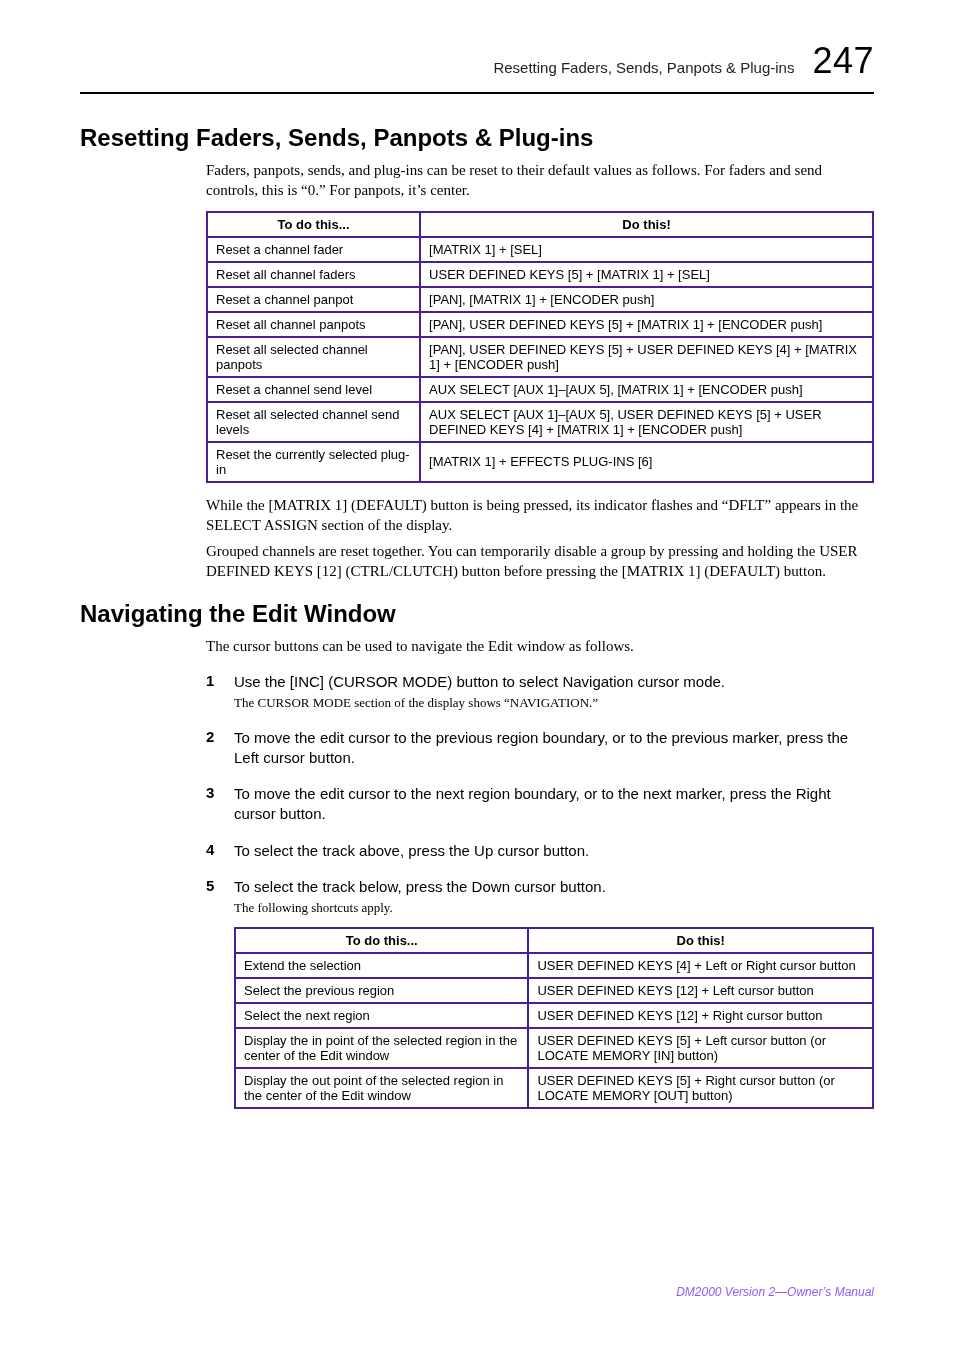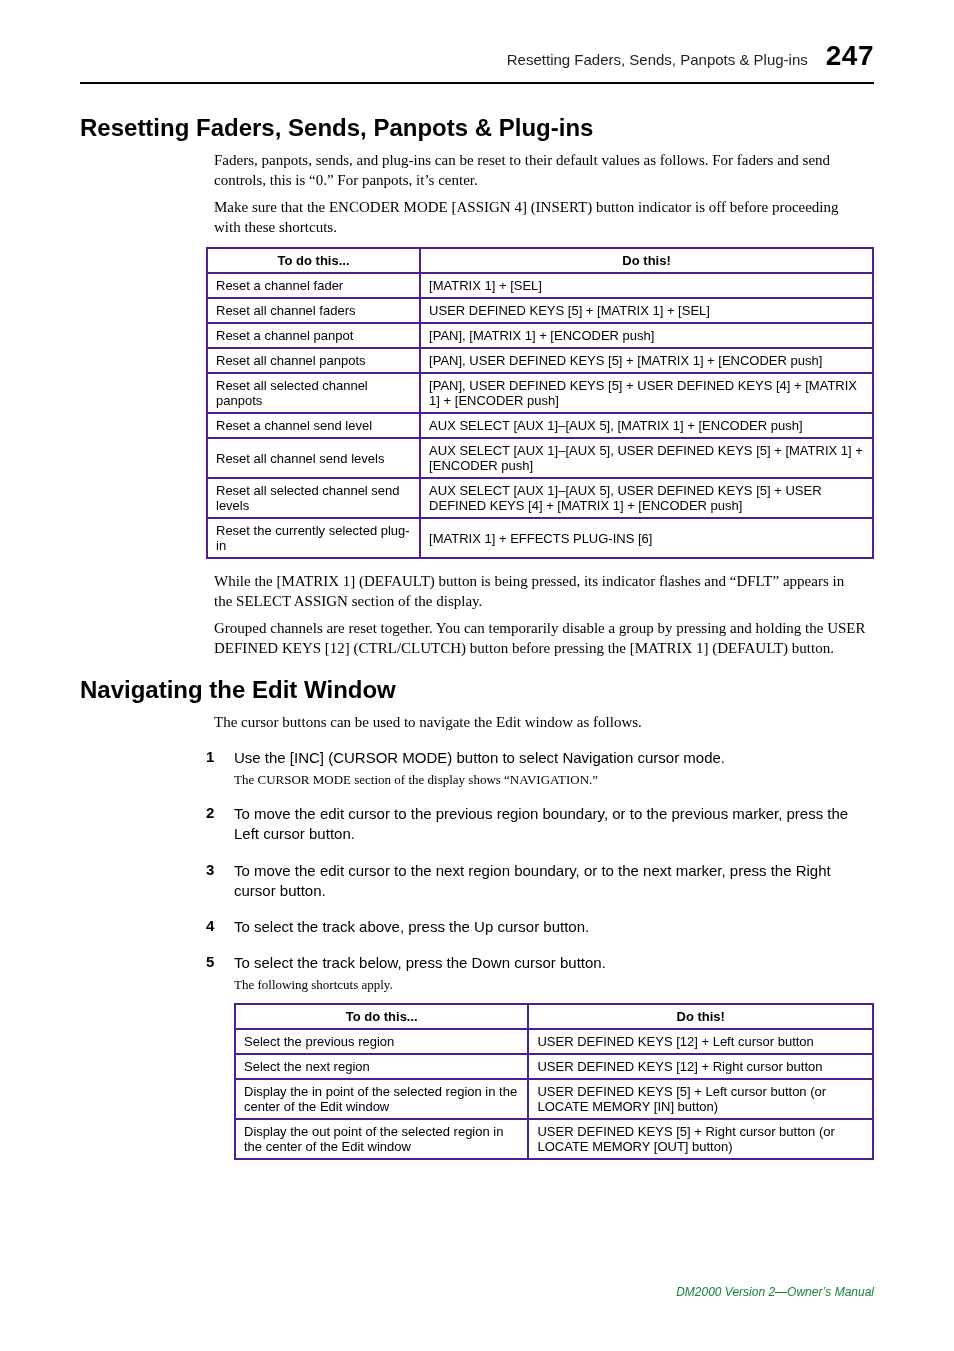--- a/index.html
+++ b/index.html
@@ -1,53 +1,52 @@
 <!DOCTYPE html>
 <html><head>
 <meta charset="utf-8">
 <style>
   * { box-sizing: border-box; margin: 0; padding: 0; }
   html, body { width: 954px; height: 1351px; background: #fff; color: #000; font-family: "Times New Roman", Times, serif; }
   .page { position: relative; width: 954px; height: 1329px; padding: 40px 80px 60px 80px; }
   .running-head { display: flex; justify-content: flex-end; align-items: baseline; font-family: Arial, Helvetica, sans-serif; margin-bottom: 10px; }
   .running-head .title { font-size: 15px; color: #222; margin-right: 18px; }
-  .running-head .pageno { font-size: 28px; font-weight: 700; letter-spacing: 0.5px; }
+  .running-head .pageno { font-size: 36px; font-weight: 400; letter-spacing: 0.5px; }
   .rule { border: none; border-top: 2px solid #000; margin-bottom: 30px; }
   h2.section { font-family: Arial, Helvetica, sans-serif; font-weight: 700; font-size: 24px; margin: 18px 0 8px 0; }
   .body-indent { margin-left: 126px; }
-  p { font-size: 15px; line-height: 1.35; margin: 6px 8px; }
+  p { font-size: 15px; line-height: 1.35; margin: 6px 0; }
   table { border-collapse: collapse; width: 100%; font-family: Arial, Helvetica, sans-serif; font-size: 13px; margin: 10px 0 12px 0; }
   th, td { border: 2px solid #4c1d95; padding: 4px 8px; text-align: left; vertical-align: middle; }
   th { font-weight: 700; text-align: center; }
   table.t1 col.c1 { width: 32%; }
   table.t1 col.c2 { width: 68%; }
   table.t2 col.c1 { width: 46%; }
   table.t2 col.c2 { width: 54%; }
   ol.steps { list-style: none; counter-reset: step; margin-left: 126px; }
   ol.steps > li { position: relative; padding-left: 28px; margin: 16px 0; }
   ol.steps > li::before { counter-increment: step; content: counter(step); position: absolute; left: 0; top: 0; font-family: Arial, Helvetica, sans-serif; font-weight: 700; font-size: 15px; }
   .step-title { font-family: Arial, Helvetica, sans-serif; font-weight: 400; font-size: 15px; line-height: 1.35; }
   .step-body { font-family: "Times New Roman", Times, serif; font-size: 13px; line-height: 1.35; margin-top: 2px; }
-  .footer { position: absolute; right: 80px; bottom: 30px; font-family: Arial, Helvetica, sans-serif; font-style: italic; font-size: 12px; color: #15803d; }
+  .footer { position: absolute; right: 80px; bottom: 30px; font-family: Arial, Helvetica, sans-serif; font-style: italic; font-size: 12px; color: #8b5cf6; }
 </style>
 </head>
 <body>
 
 <div class="page">
 
   <div class="running-head">
     <span class="title">Resetting Faders, Sends, Panpots &amp; Plug-ins</span>
     <span class="pageno">247</span>
   </div>
   <hr class="rule">
 
   <h2 class="section">Resetting Faders, Sends, Panpots &amp; Plug-ins</h2>
   <div class="body-indent">
     <p>Faders, panpots, sends, and plug-ins can be reset to their default values as follows. For faders and send controls, this is “0.” For panpots, it’s center.</p>
-    <p>Make sure that the ENCODER MODE [ASSIGN 4] (INSERT) button indicator is off before proceeding with these shortcuts.</p>
 
     <table class="t1">
       <colgroup>
           <col class="c1">
           <col class="c2">
         </colgroup>
       <thead>
         <tr>
           <th>To do this...</th>
           <th>Do this!</th>
@@ -70,24 +69,20 @@
             <td>Reset all channel panpots</td>
             <td>[PAN], USER DEFINED KEYS [5] + [MATRIX 1] + [ENCODER push]</td>
           </tr>
         <tr>
             <td>Reset all selected channel panpots</td>
             <td>[PAN], USER DEFINED KEYS [5] + USER DEFINED KEYS [4] + [MATRIX 1] + [ENCODER push]</td>
           </tr>
         <tr>
             <td>Reset a channel send level</td>
             <td>AUX SELECT [AUX 1]–[AUX 5], [MATRIX 1] + [ENCODER push]</td>
-          </tr>
-        <tr>
-            <td>Reset all channel send levels</td>
-            <td>AUX SELECT [AUX 1]–[AUX 5], USER DEFINED KEYS [5] + [MATRIX 1] + [ENCODER push]</td>
           </tr>
         <tr>
             <td>Reset all selected channel send levels</td>
             <td>AUX SELECT [AUX 1]–[AUX 5], USER DEFINED KEYS [5] + USER DEFINED KEYS [4] + [MATRIX 1] + [ENCODER push]</td>
           </tr>
         <tr>
             <td>Reset the currently selected plug-in</td>
             <td>[MATRIX 1] + EFFECTS PLUG-INS [6]</td>
           </tr>
       </tbody>
@@ -126,20 +121,24 @@
             <col class="c2">
           </colgroup>
         <thead>
           <tr>
             <th>To do this...</th>
             <th>Do this!</th>
           </tr>
         </thead>
         <tbody>
           <tr>
+              <td>Extend the selection</td>
+              <td>USER DEFINED KEYS [4] + Left or Right cursor button</td>
+            </tr>
+          <tr>
               <td>Select the previous region</td>
               <td>USER DEFINED KEYS [12] + Left cursor button</td>
             </tr>
           <tr>
               <td>Select the next region</td>
               <td>USER DEFINED KEYS [12] + Right cursor button</td>
             </tr>
           <tr>
               <td>Display the in point of the selected region in the center of the Edit window</td>
               <td>USER DEFINED KEYS [5] + Left cursor button (or LOCATE MEMORY [IN] button)</td>

